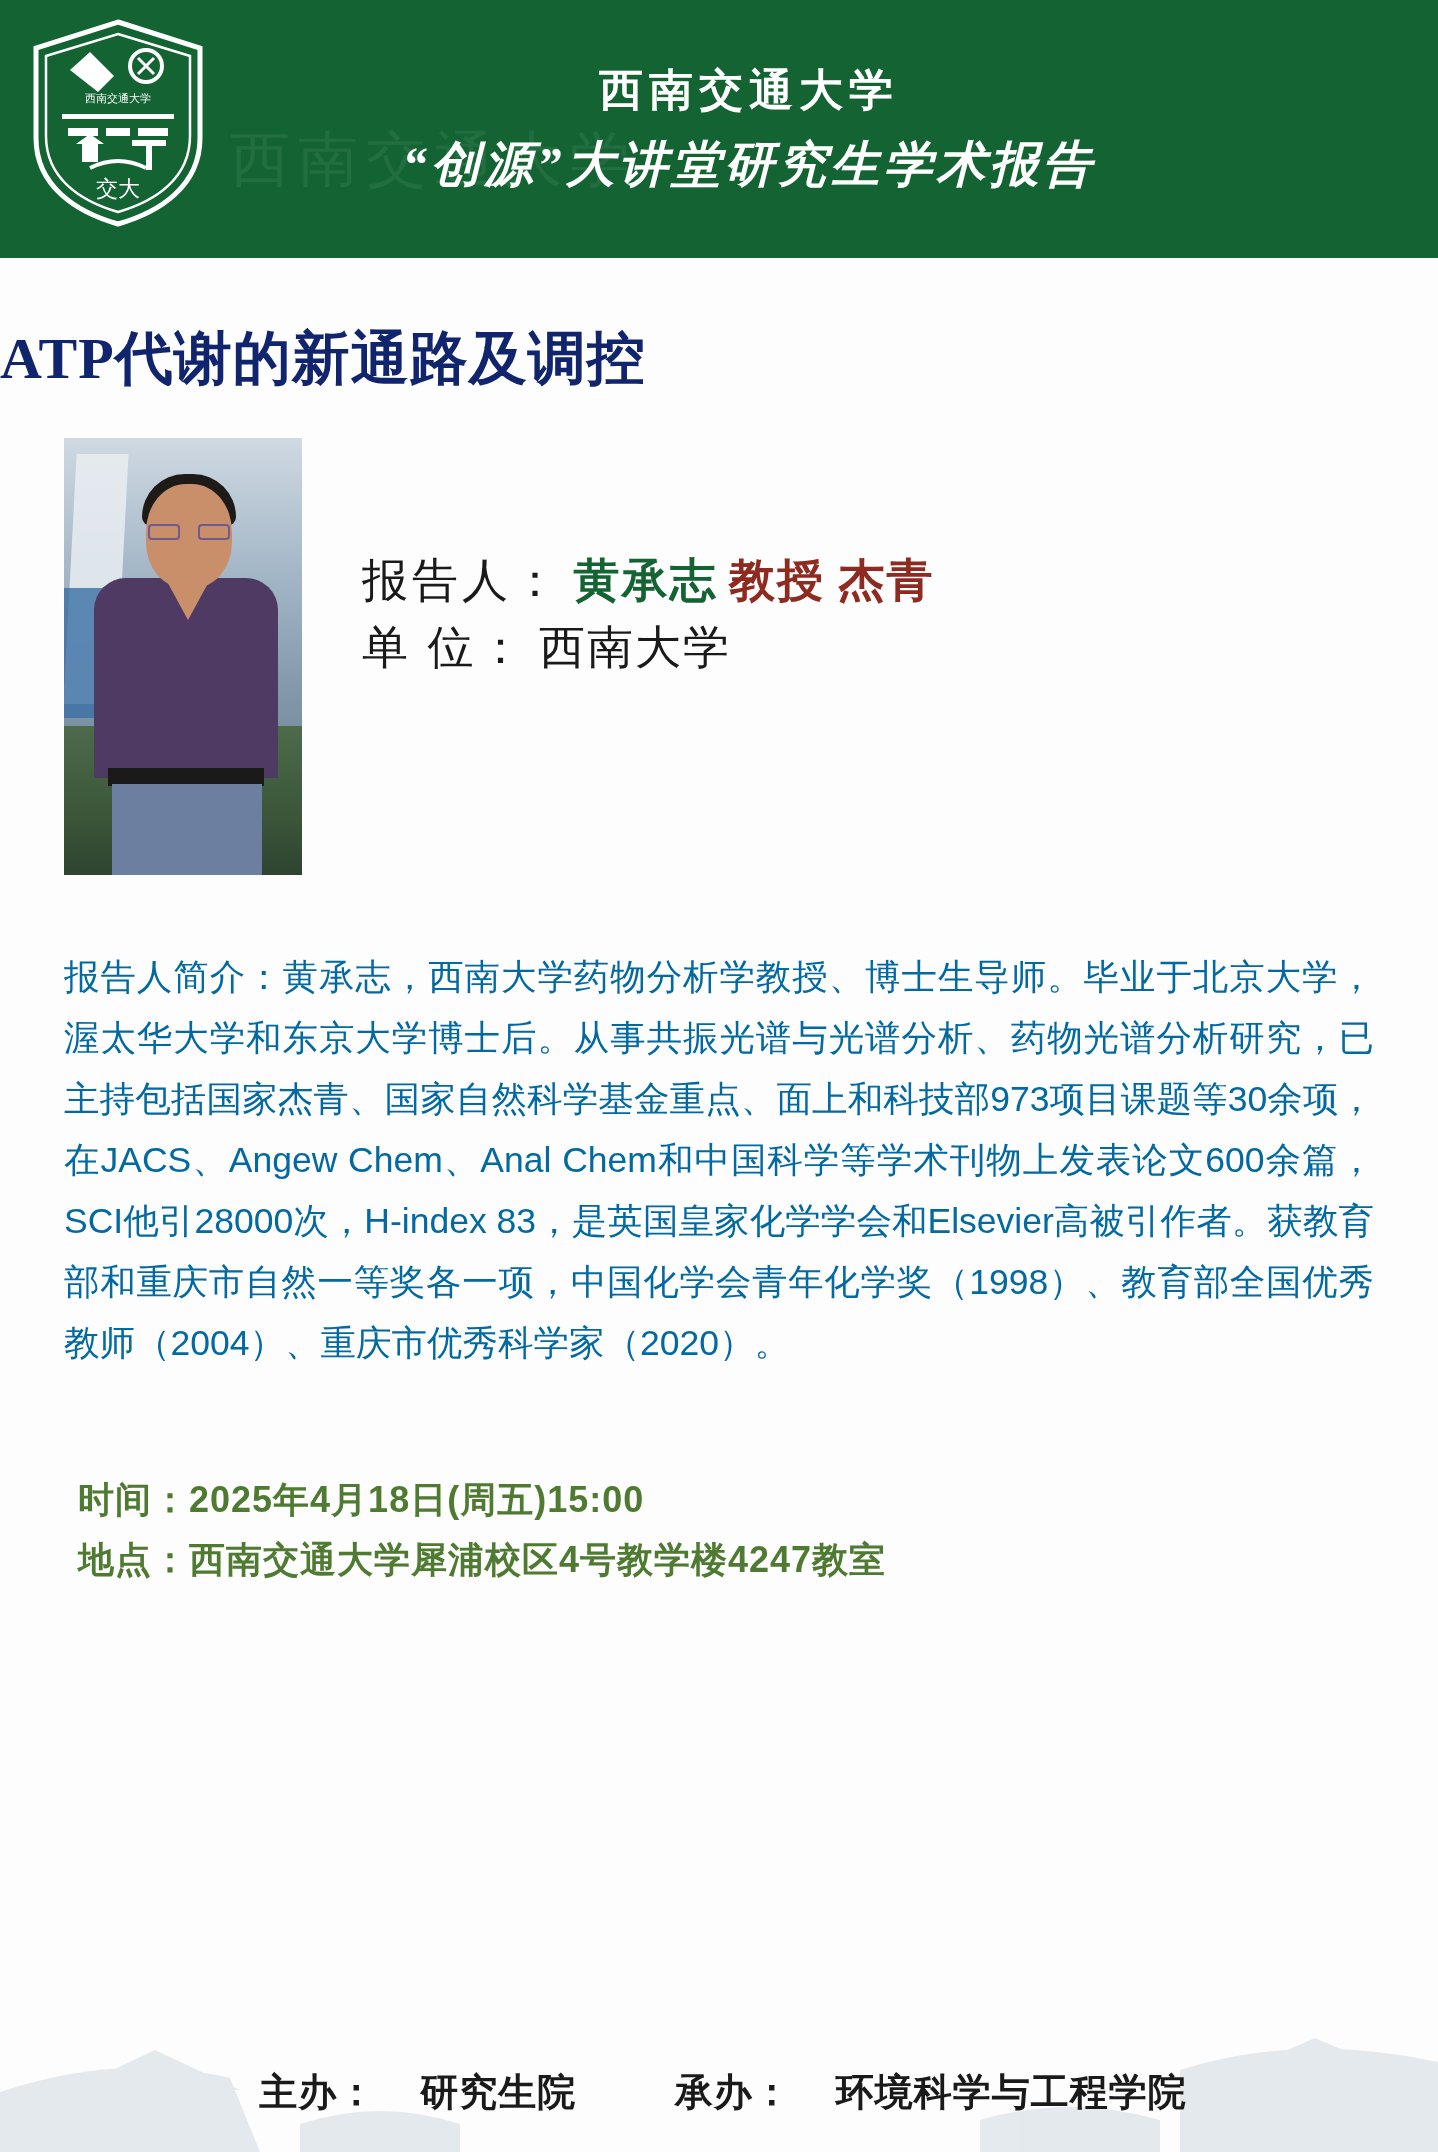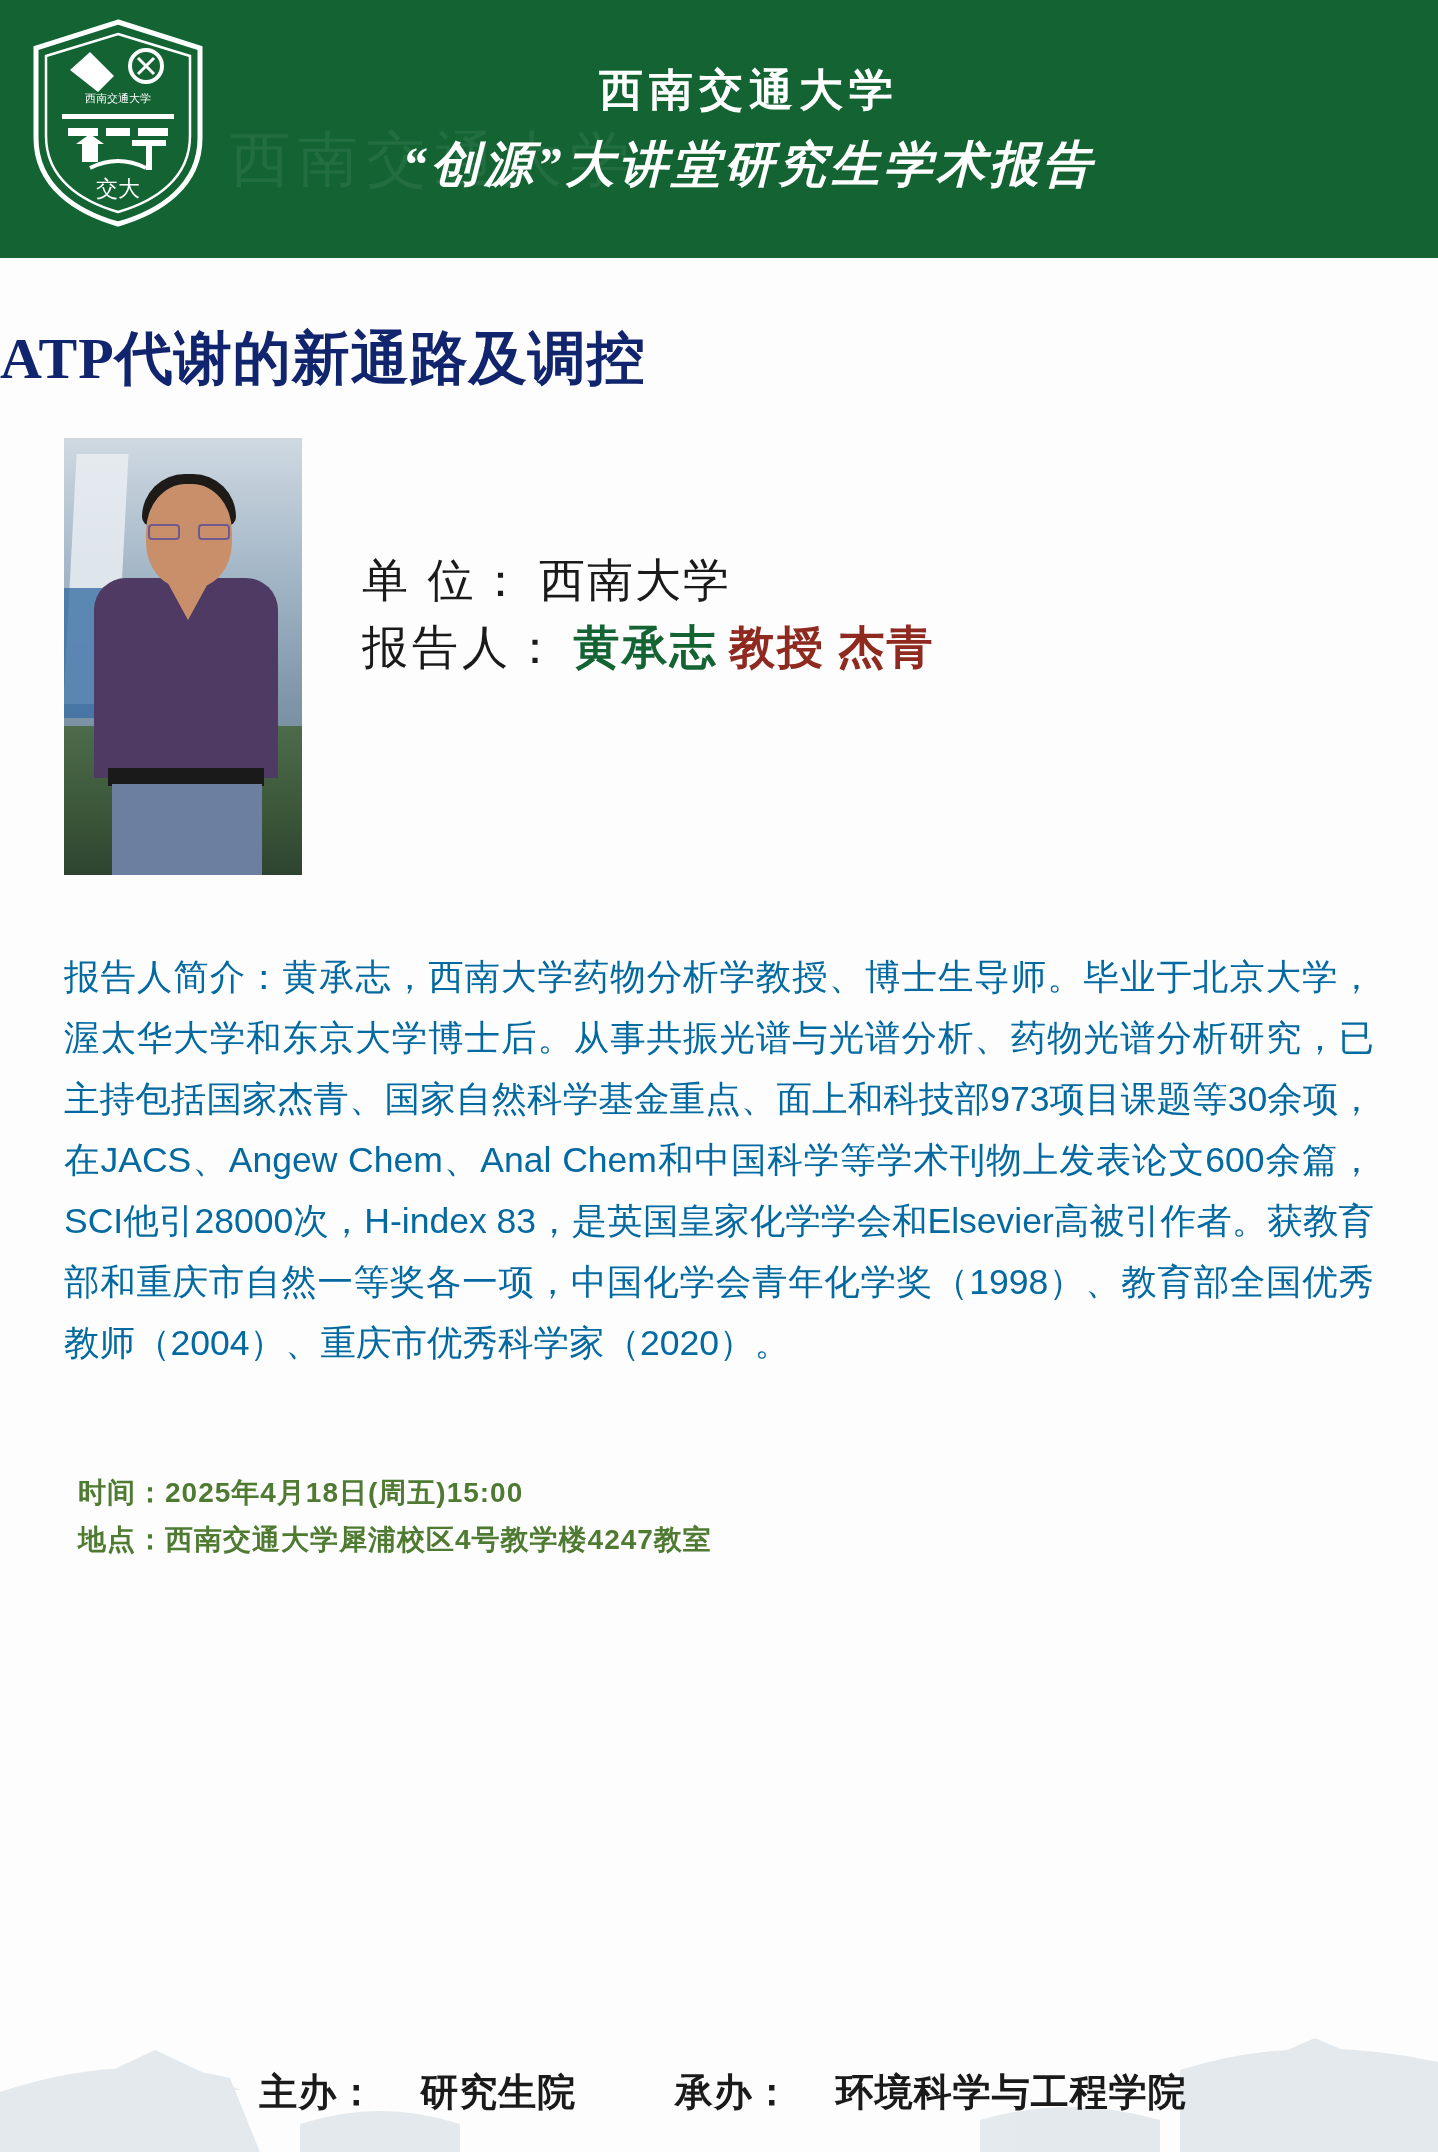--- a/index.html
+++ b/index.html
@@ -212,21 +212,21 @@
     text-align: justify;
     font-family: Liberation Sans, sans-serif;
   }
 
   
   .meta {
     margin: 96px 0 0 78px;
     font-family: "Liberation Sans", sans-serif;
   }
   .meta-line {
-    font-size: 28px;
+    font-size: 36px;
     color: #4f7a32;
     font-weight: bold;
     line-height: 1.65;
     letter-spacing: 1px;
   }
 
   
   .footer-art {
     position: absolute;
     left: 0;
@@ -293,27 +293,27 @@
       <div class="collar"></div>
       <div class="hair"></div>
       <div class="head"></div>
       <div class="glasses"></div>
       <div class="belt"></div>
       <div class="jeans"></div>
     </div>
 
     <div class="speaker-info">
       <div class="speaker-line">
-        <span class="lbl">单  位：</span>
-        <span class="affil">西南大学</span>
-      </div>
-      <div class="speaker-line">
         <span class="lbl">报告人：</span>
         <span class="name">黄承志</span>
         <span class="rank">教授 杰青</span>
+      </div>
+      <div class="speaker-line">
+        <span class="lbl">单  位：</span>
+        <span class="affil">西南大学</span>
       </div>
     </div>
   </div>
 
   <div class="bio">报告人简介：黄承志，西南大学药物分析学教授、博士生导师。毕业于北京大学，渥太华大学和东京大学博士后。从事共振光谱与光谱分析、药物光谱分析研究，已主持包括国家杰青、国家自然科学基金重点、面上和科技部973项目课题等30余项，在JACS、Angew Chem、Anal Chem和中国科学等学术刊物上发表论文600余篇，SCI他引28000次，H-index 83，是英国皇家化学学会和Elsevier高被引作者。获教育部和重庆市自然一等奖各一项，中国化学会青年化学奖（1998）、教育部全国优秀教师（2004）、重庆市优秀科学家（2020）。</div>
 
   <div class="meta">
     <div class="meta-line">
       <span>时间：</span><span>2025年4月18日(周五)15:00</span>
     </div>

